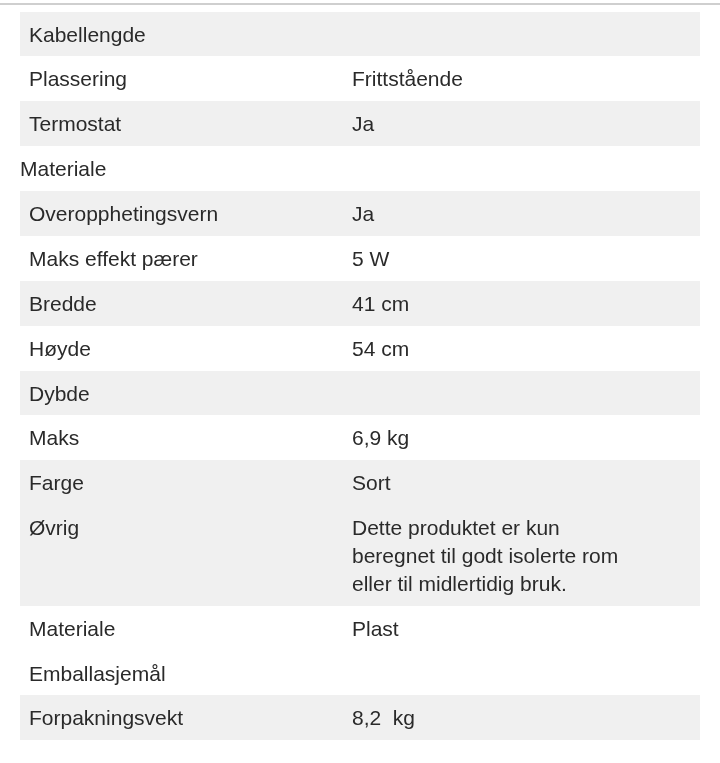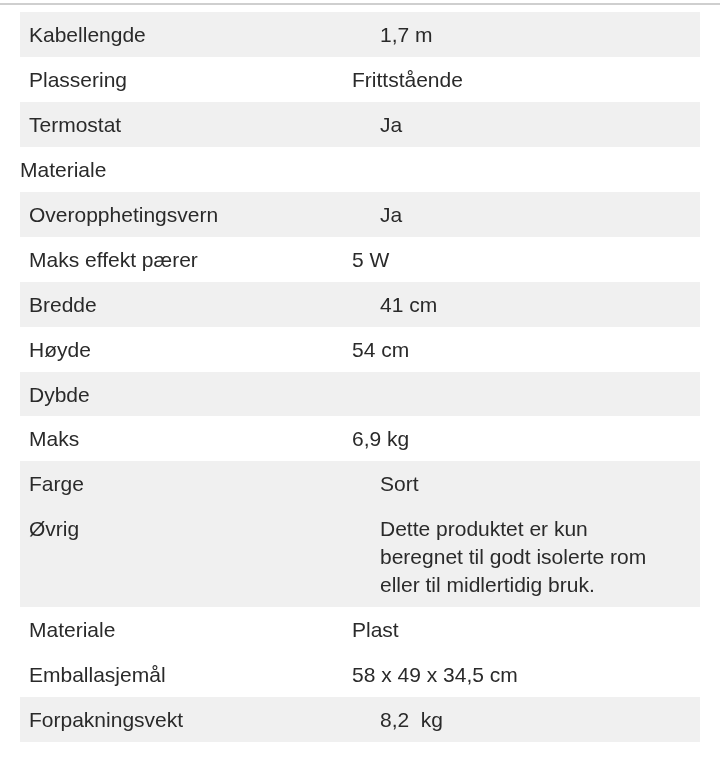--- a/index.html
+++ b/index.html
@@ -1,32 +1,31 @@
 <!DOCTYPE html>
 <html><head>
 <meta charset="utf-8">
 <style>
   html,body{margin:0;padding:0;background:#fff;}
   body{width:720px;height:763px;position:relative;overflow:hidden;font-family:"Liberation Sans","DejaVu Sans",sans-serif;color:#2a2a2a;}
   .topline{position:absolute;left:0;top:3px;width:720px;height:2px;background:#cfcfcf;}
   .table{position:absolute;left:20px;top:12px;width:680px;}
   .row{display:flex;min-height:44px;box-sizing:border-box;}
-  .row.shade{background:#f0f0f0;gap:28px;}
+  .row.shade{background:#f0f0f0;}
   .k{width:332px;padding:9px 0 0 9px;box-sizing:border-box;font-size:21px;line-height:28px;}
   .v{width:270px;padding:9px 0 8px 0;box-sizing:border-box;font-size:21px;line-height:28px;}
 </style>
 </head>
 <body>
 
 <div class="topline"></div>
 
 <div class="table">
   <div class="row shade">
       <div class="k">Kabellengde</div>
-      <div class="v">1,7 m</div>
     </div>
   <div class="row">
       <div class="k">Plassering</div>
       <div class="v">Frittstående</div>
     </div>
   <div class="row shade">
       <div class="k">Termostat</div>
       <div class="v">Ja</div>
     </div>
   <div class="row">
@@ -62,19 +61,18 @@
   <div class="row shade">
       <div class="k">Øvrig</div>
       <div class="v">Dette produktet er kun beregnet til godt isolerte rom eller til midlertidig bruk.</div>
     </div>
   <div class="row">
       <div class="k">Materiale</div>
       <div class="v">Plast</div>
     </div>
   <div class="row">
       <div class="k">Emballasjemål</div>
-      <div class="v">58 x 49 x 34,5 cm</div>
     </div>
   <div class="row shade">
       <div class="k">Forpakningsvekt</div>
       <div class="v" style="white-space:pre">8,2  kg</div>
     </div>
 </div>
 
 </body></html>

